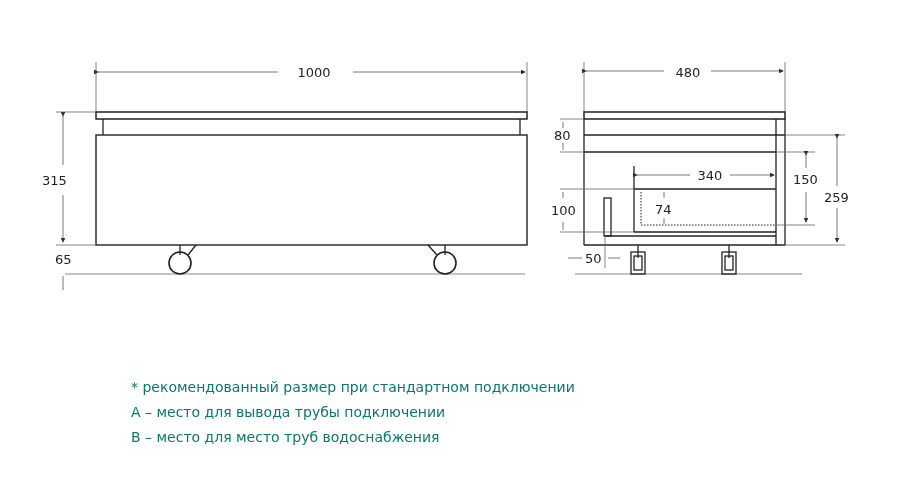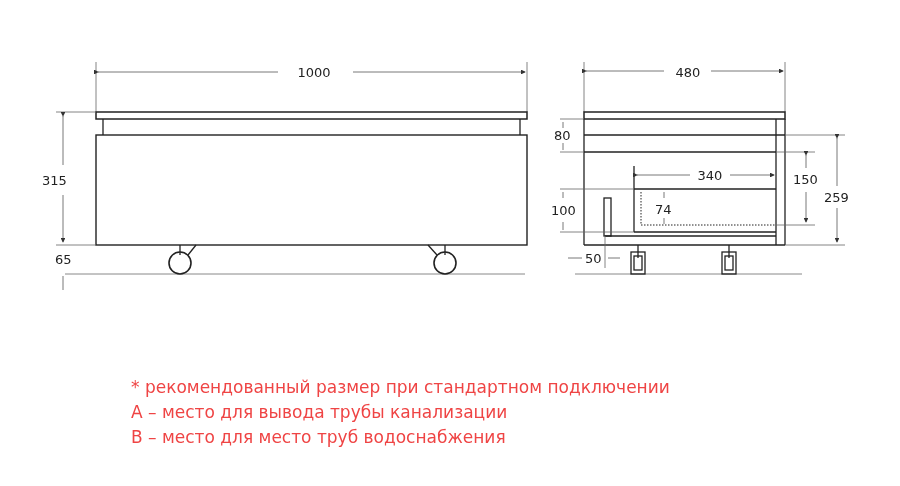--- a/index.html
+++ b/index.html
@@ -1,19 +1,19 @@
 <!DOCTYPE html>
 <html><head>
 <meta charset="utf-8">
 <style>
   html,body{margin:0;padding:0;background:#ffffff;}
   body{width:900px;height:486px;position:relative;overflow:hidden;font-family:"DejaVu Sans",sans-serif;color:#1a1a1a;}
   svg{position:absolute;left:0;top:0;}
   .dim{font-family:"DejaVu Sans",sans-serif;font-size:13px;fill:#222;}
-  .notes{position:absolute;left:131px;top:375px;font-size:17px;line-height:25px;color:#ef4444;}
+  .notes{position:absolute;left:131px;top:375px;font-size:14px;line-height:25px;color:#0f766e;}
   .notes div{white-space:nowrap;}
 </style>
 </head>
 <body>
 
 <svg width="900" height="486" viewBox="0 0 900 486">
   <defs>
     <marker id="arr" markerWidth="6" markerHeight="6" refX="5" refY="3" orient="auto">
       <path d="M0,0 L6,3 L0,6 z" fill="#333"></path>
     </marker>
@@ -123,15 +123,15 @@
   <text class="dim" x="710" y="180" text-anchor="middle">340</text>
   <text class="dim" x="793" y="184">150</text>
   <text class="dim" x="824" y="202">259</text>
   <text class="dim" x="551" y="215">100</text>
   <text class="dim" x="655" y="214">74</text>
   <text class="dim" x="585" y="263">50</text>
 </svg>
 
 <div class="notes">
   <div>* рекомендованный размер при стандартном подключении</div>
-  <div>А – место для вывода трубы канализации</div>
+  <div>А – место для вывода трубы подключении</div>
   <div>В – место для место труб водоснабжения</div>
 </div>
 
 </body></html>

